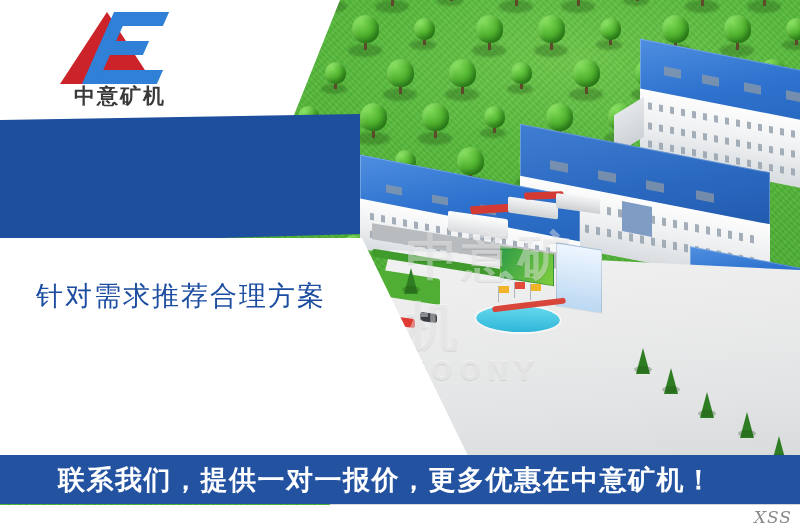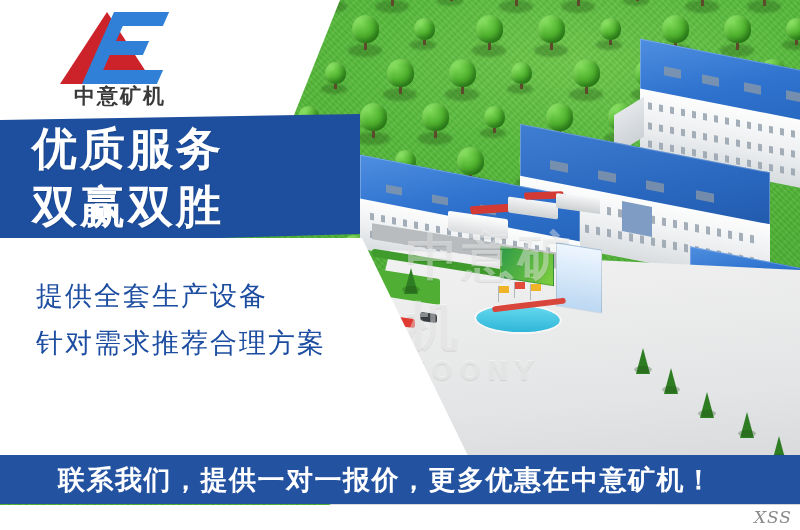--- a/index.html
+++ b/index.html
@@ -532,28 +532,23 @@
   <div class="logo">
     <div class="logo-tri"></div>
     <div class="eb e-stem"></div>
     <div class="eb e1"></div>
     <div class="eb e2"></div>
     <div class="eb e3"></div>
     <div class="logo-text">中意矿机</div>
   </div>
 
   <div class="blue-band"></div>
-  <div class="headline">
-    <div>优质服务</div>
-    <div>双赢双胜</div>
-  </div>
 
   <div class="panel-bottom-white"></div>
   <div class="bullets">
-    <div>提供全套生产设备</div>
     <div>针对需求推荐合理方案</div>
   </div>
 
   <div class="bottom-band">
     <div class="txt">联系我们，提供一对一报价，更多优惠在中意矿机！</div>
   </div>
 
   <div class="xss">XSS</div>
 
 </div>

